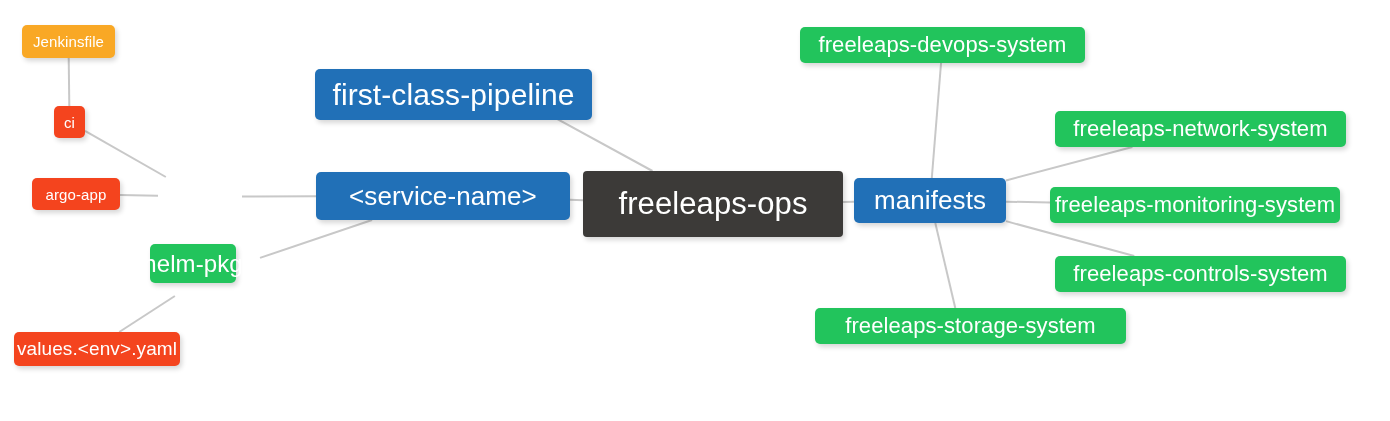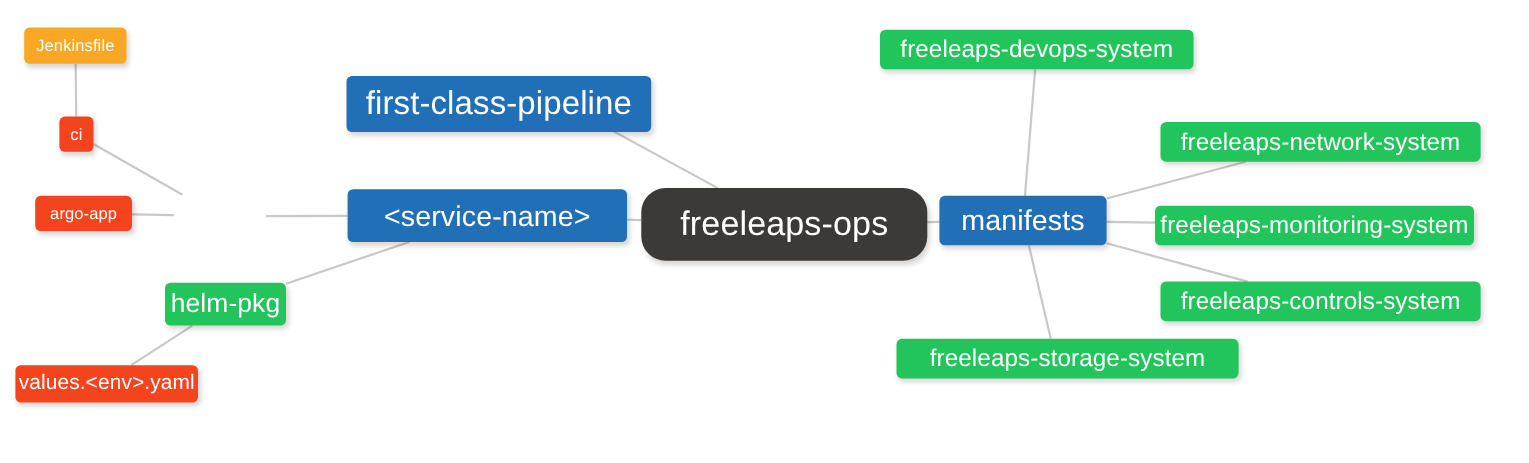--- a/index.html
+++ b/index.html
@@ -85,33 +85,33 @@
       <line x1="119.26206896551724" y1="332" x2="174.87586206896552" y2="296" stroke="#c8c8c8" stroke-width="2"></line>
       <line x1="500.2650176678445" y1="88" x2="652.4805653710248" y2="171" stroke="#c8c8c8" stroke-width="2"></line>
       <line x1="570" y1="199.76296296296297" x2="583" y2="200.14814814814815" stroke="#c8c8c8" stroke-width="2"></line>
       <line x1="843" y1="201.90322580645162" x2="854" y2="201.7258064516129" stroke="#c8c8c8" stroke-width="2"></line>
       <line x1="931.8086816720257" y1="178" x2="941.0530546623794" y2="63" stroke="#c8c8c8" stroke-width="2"></line>
       <line x1="1006" y1="180.41127541589648" x2="1132.402097902098" y2="147" stroke="#c8c8c8" stroke-width="2"></line>
       <line x1="1006" y1="201.70848056537102" x2="1050" y2="202.40812720848058" stroke="#c8c8c8" stroke-width="2"></line>
       <line x1="1006" y1="221.15064695009244" x2="1134.2551020408164" y2="256" stroke="#c8c8c8" stroke-width="2"></line>
       <line x1="935.2888446215139" y1="223" x2="955.2689243027888" y2="308" stroke="#c8c8c8" stroke-width="2"></line>
     </svg>
-<div class="node n-root" style="left: 583px; top: 171px; width: 260px; height: 66px; border-radius: 22px;">
+<div class="node n-root" style="left: 583px; top: 171px; width: 260px; height: 66px;">
       <span>freeleaps-ops</span>
     </div>
     <div class="node n-blue" style="left: 315px; top: 37px; width: 277px; height: 51px;">
       <span>first-class-pipeline</span>
     </div>
     <div class="node n-blue-sm" style="left: 316px; top: 172px; width: 254px; height: 48px;">
       <span>&lt;service-name&gt;</span>
     </div>
     <div class="node n-blue-sm" style="left: 854px; top: 178px; width: 152px; height: 45px; text-align: right;">
       <span>manifests</span>
     </div>
-    <div class="node n-green-md" style="left: 150px; top: 257px; width: 110px; height: 39px;">
+    <div class="node n-green-md" style="left: 150px; top: 244px; width: 86px; height: 39px;">
       <span>helm-pkg</span>
     </div>
     <div class="node n-green" style="left: 800px; top: 27px; width: 285px; height: 36px;">
       <span>freeleaps-devops-system</span>
     </div>
     <div class="node n-green" style="left: 1055px; top: 111px; width: 291px; height: 36px;">
       <span>freeleaps-network-system</span>
     </div>
     <div class="node n-green" style="left: 1050px; top: 187px; width: 290px; height: 36px;">
       <span>freeleaps-monitoring-system</span>

